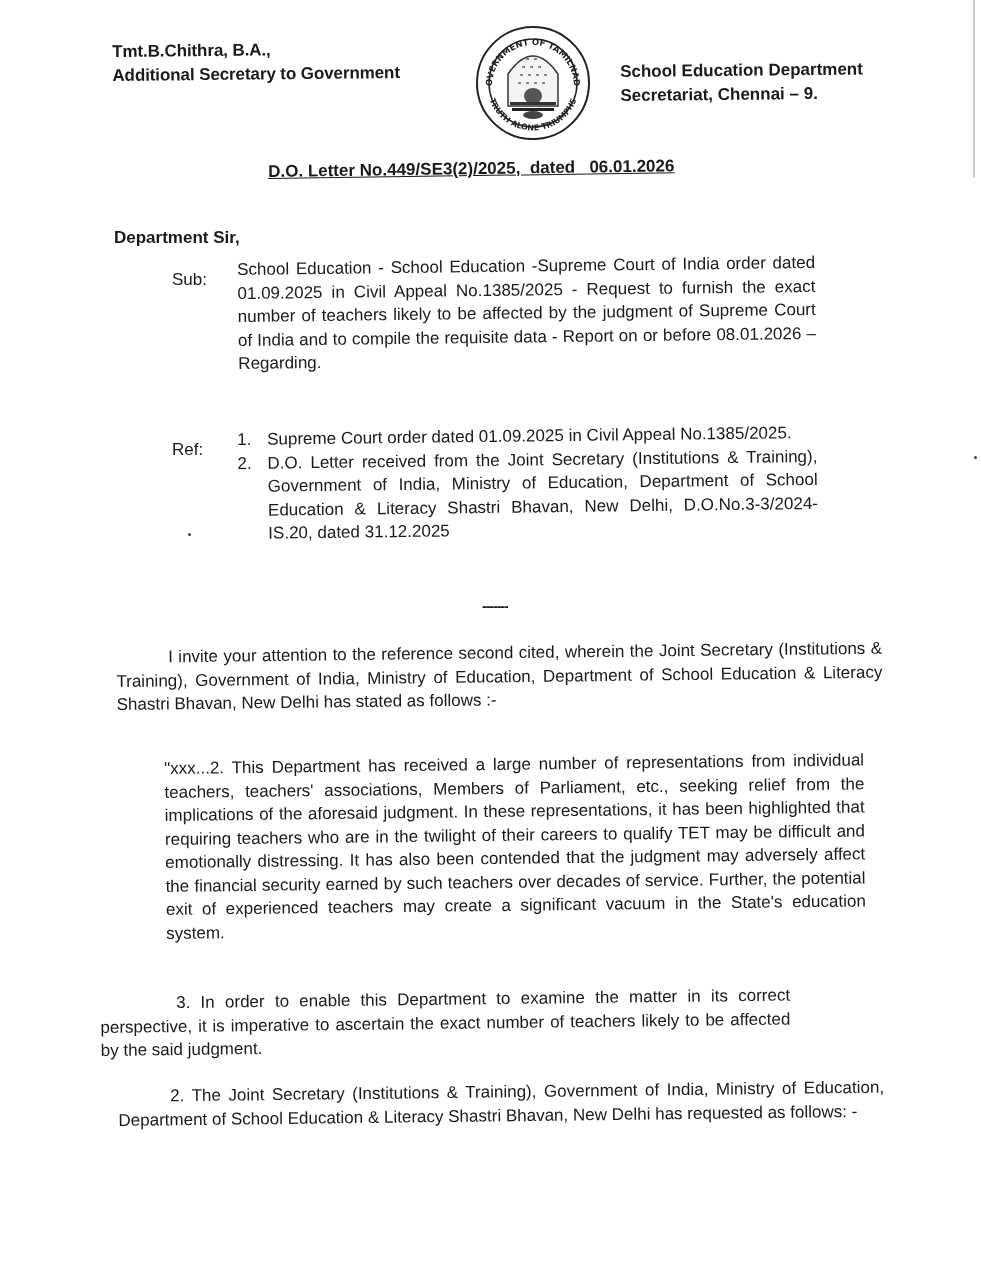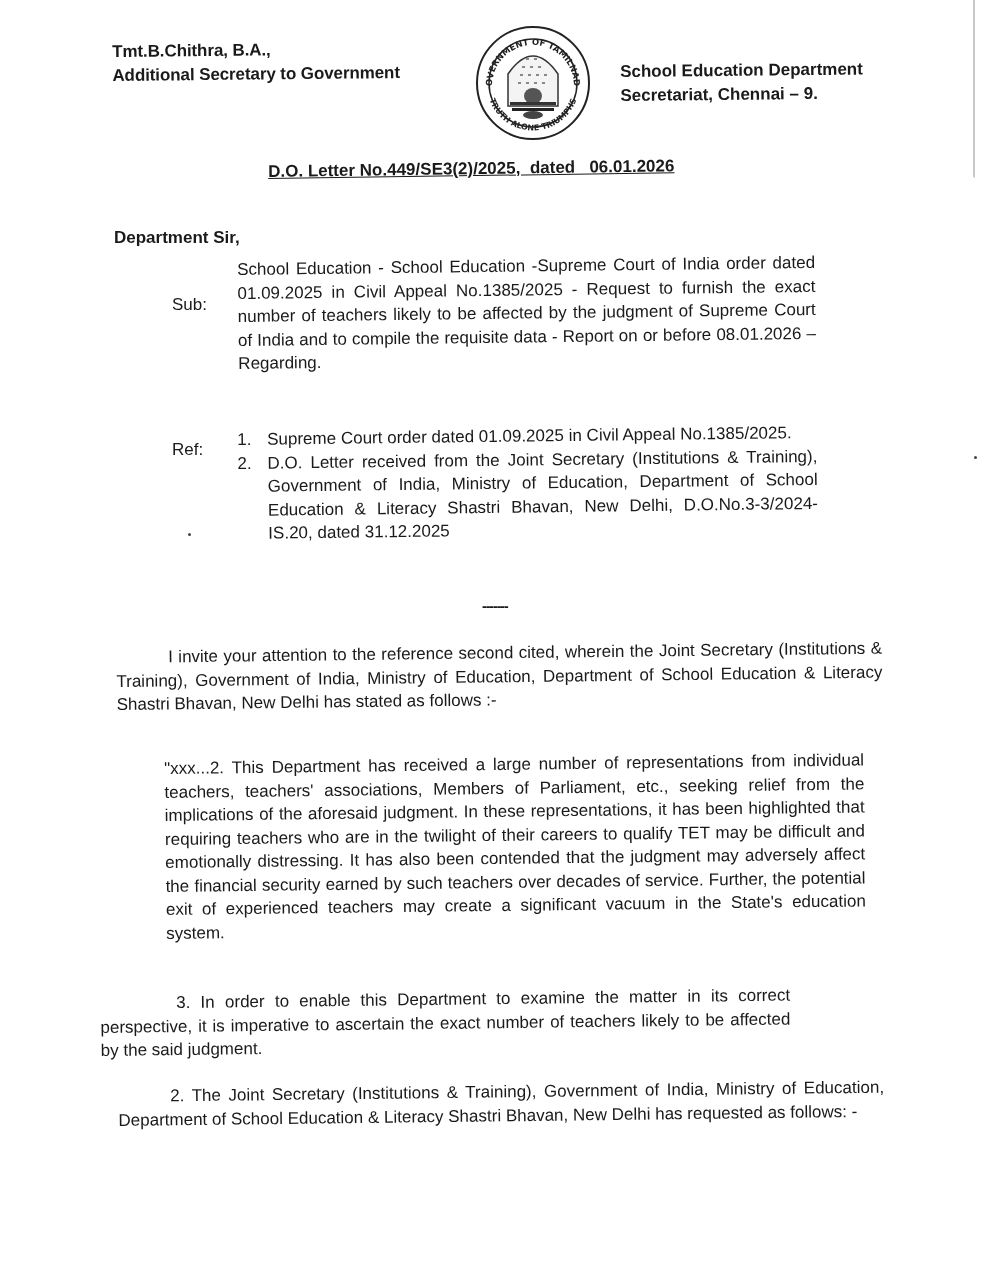--- a/index.html
+++ b/index.html
@@ -72,21 +72,21 @@
       position: absolute;
       font-size: 17px;
       line-height: 23.5px;
       transform: rotate(-0.7deg);
       transform-origin: left top;
     }
     .label {
       position: absolute;
       font-size: 17px;
     }
-    .sub-label { left: 172px; top: 270px; margin-top: 25px; }
+    .sub-label { left: 172px; top: 270px; }
     .sub-text {
       left: 237px; top: 258px;
       width: 578px;
       text-align: justify;
     }
     .ref-label { left: 172px; top: 440px; }
     .ref-list {
       left: 237px; top: 428px;
       width: 580px;
       margin: 0; padding: 0;

